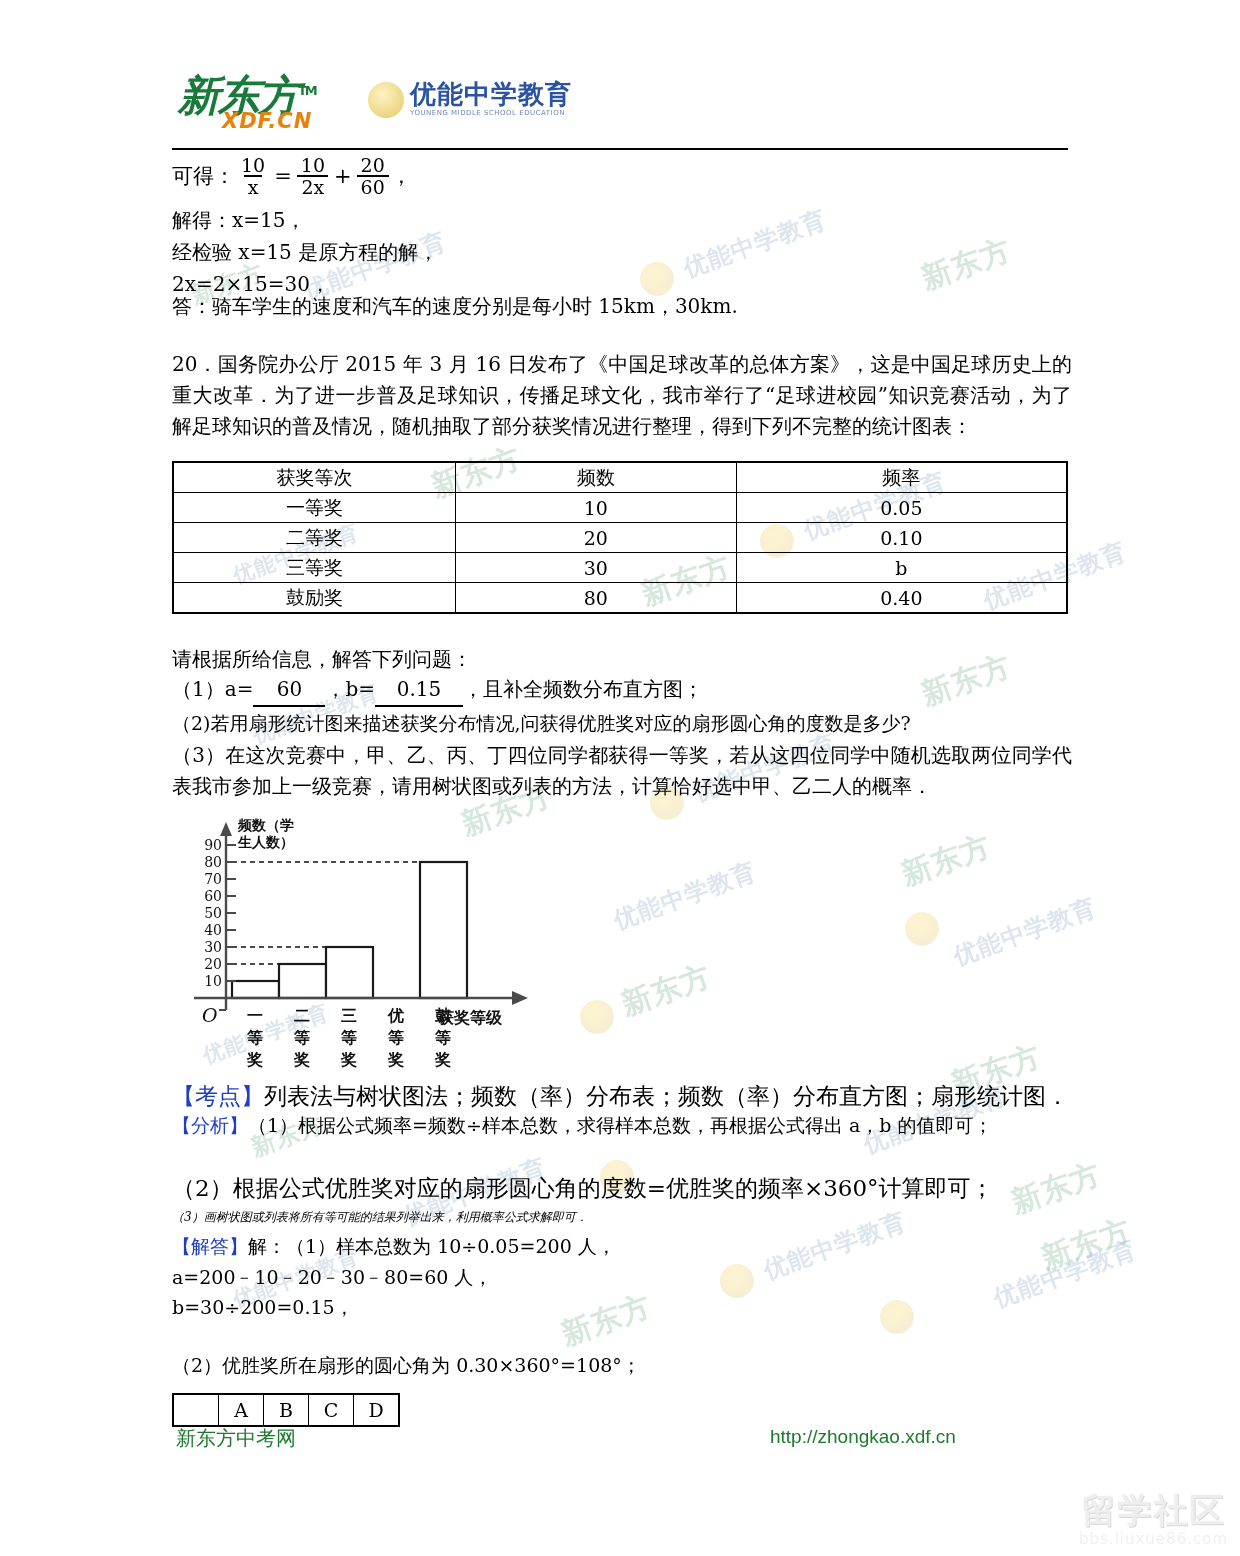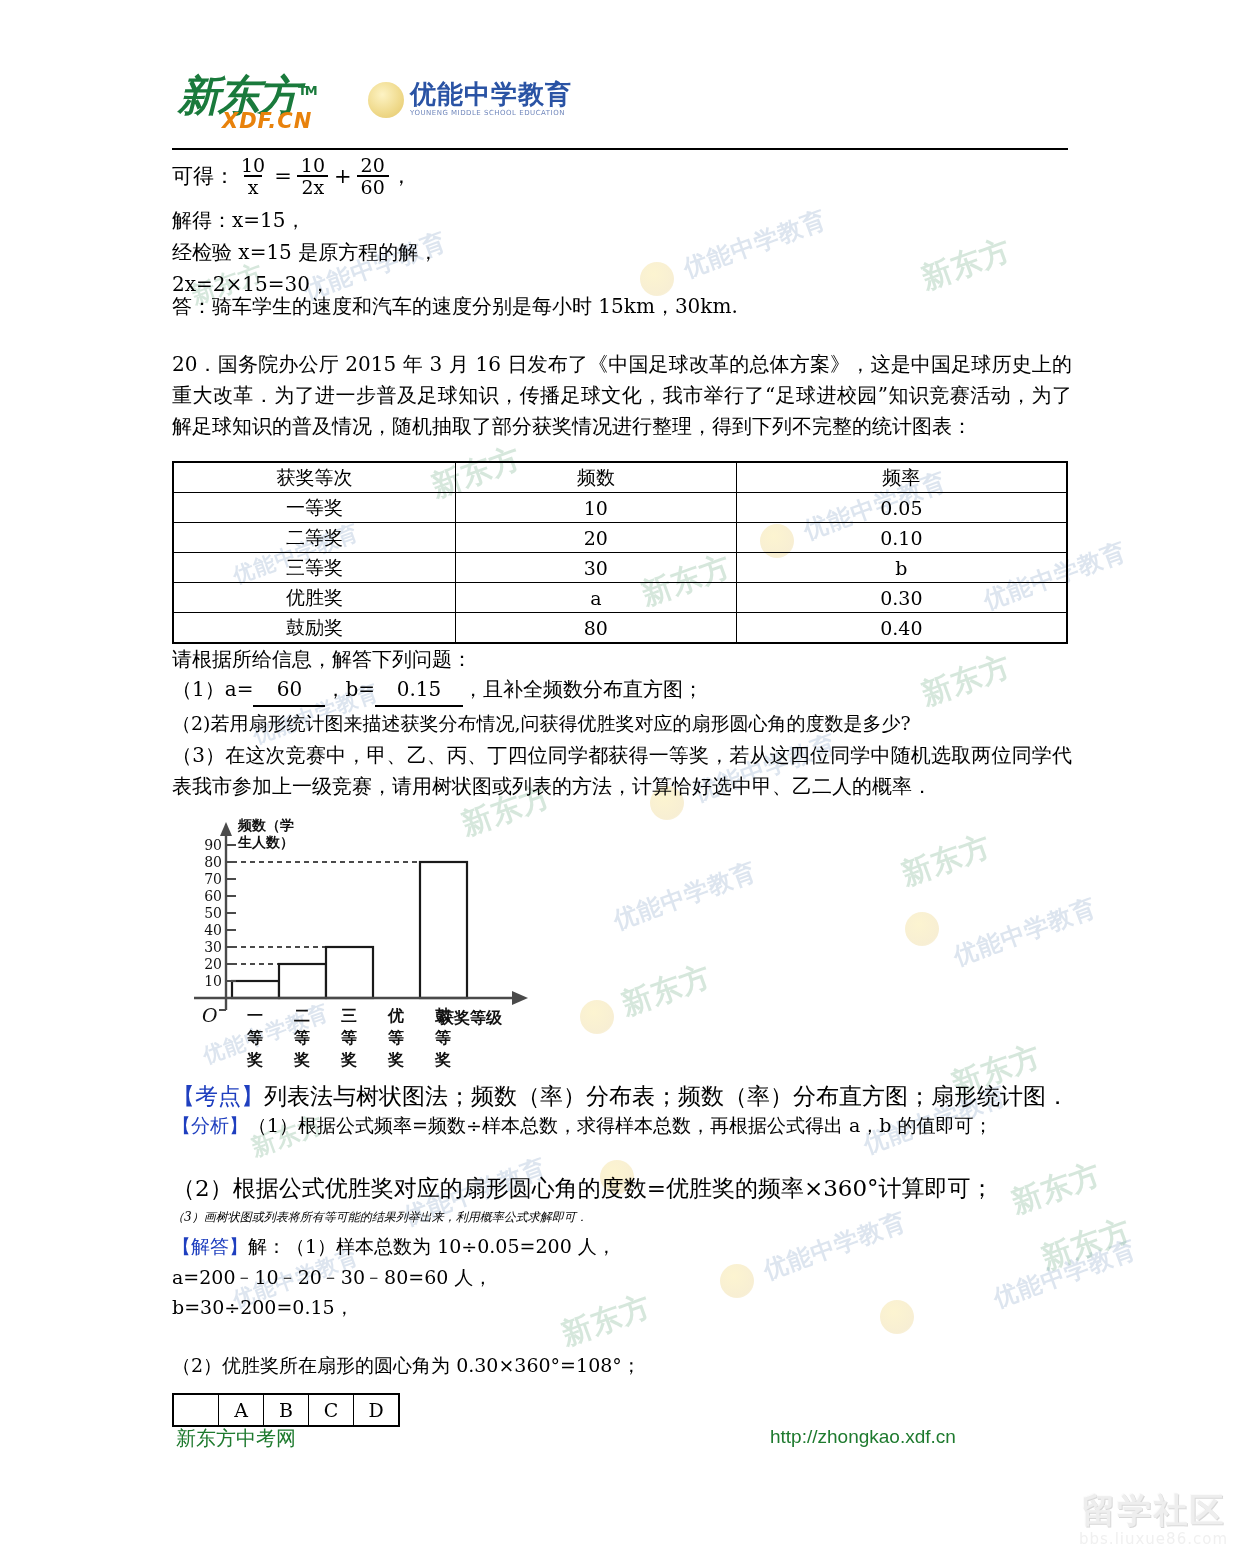--- a/index.html
+++ b/index.html
@@ -363,25 +363,20 @@
     </tr>
     <tr>
       <td>二等奖</td>
       <td>20</td>
       <td>0.10</td>
     </tr>
     <tr>
       <td>三等奖</td>
       <td>30</td>
       <td>b</td>
-    </tr>
-    <tr>
-      <td>优胜奖</td>
-      <td>a</td>
-      <td>0.30</td>
     </tr>
     <tr>
       <td>鼓励奖</td>
       <td>80</td>
       <td>0.40</td>
     </tr>
   </tbody>
     </table>
 
   <div class="para" style="top:644px;">请根据所给信息，解答下列问题：</div>

